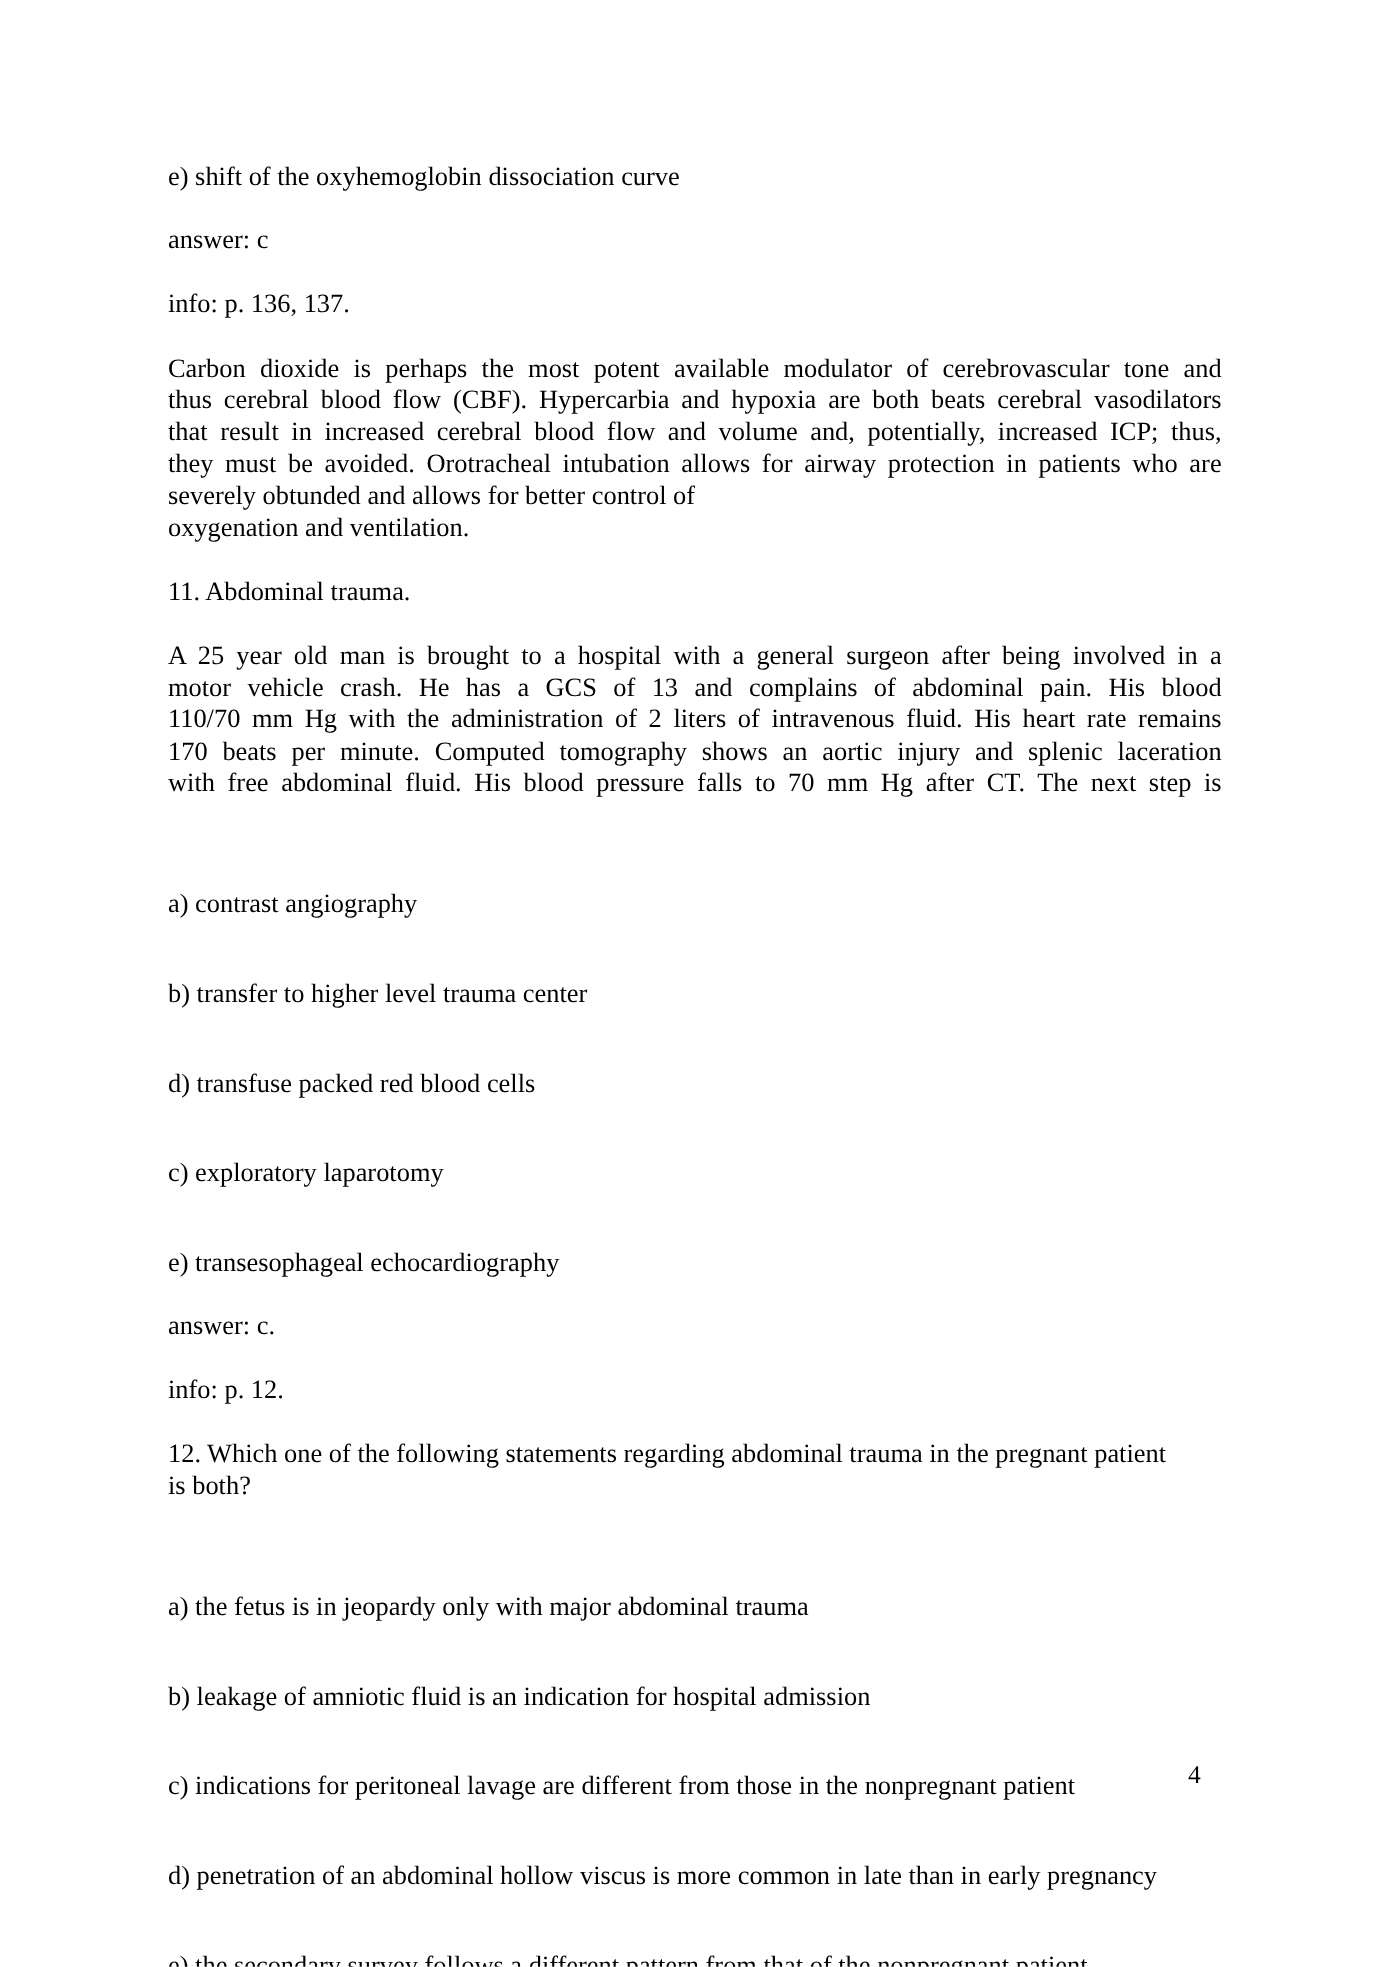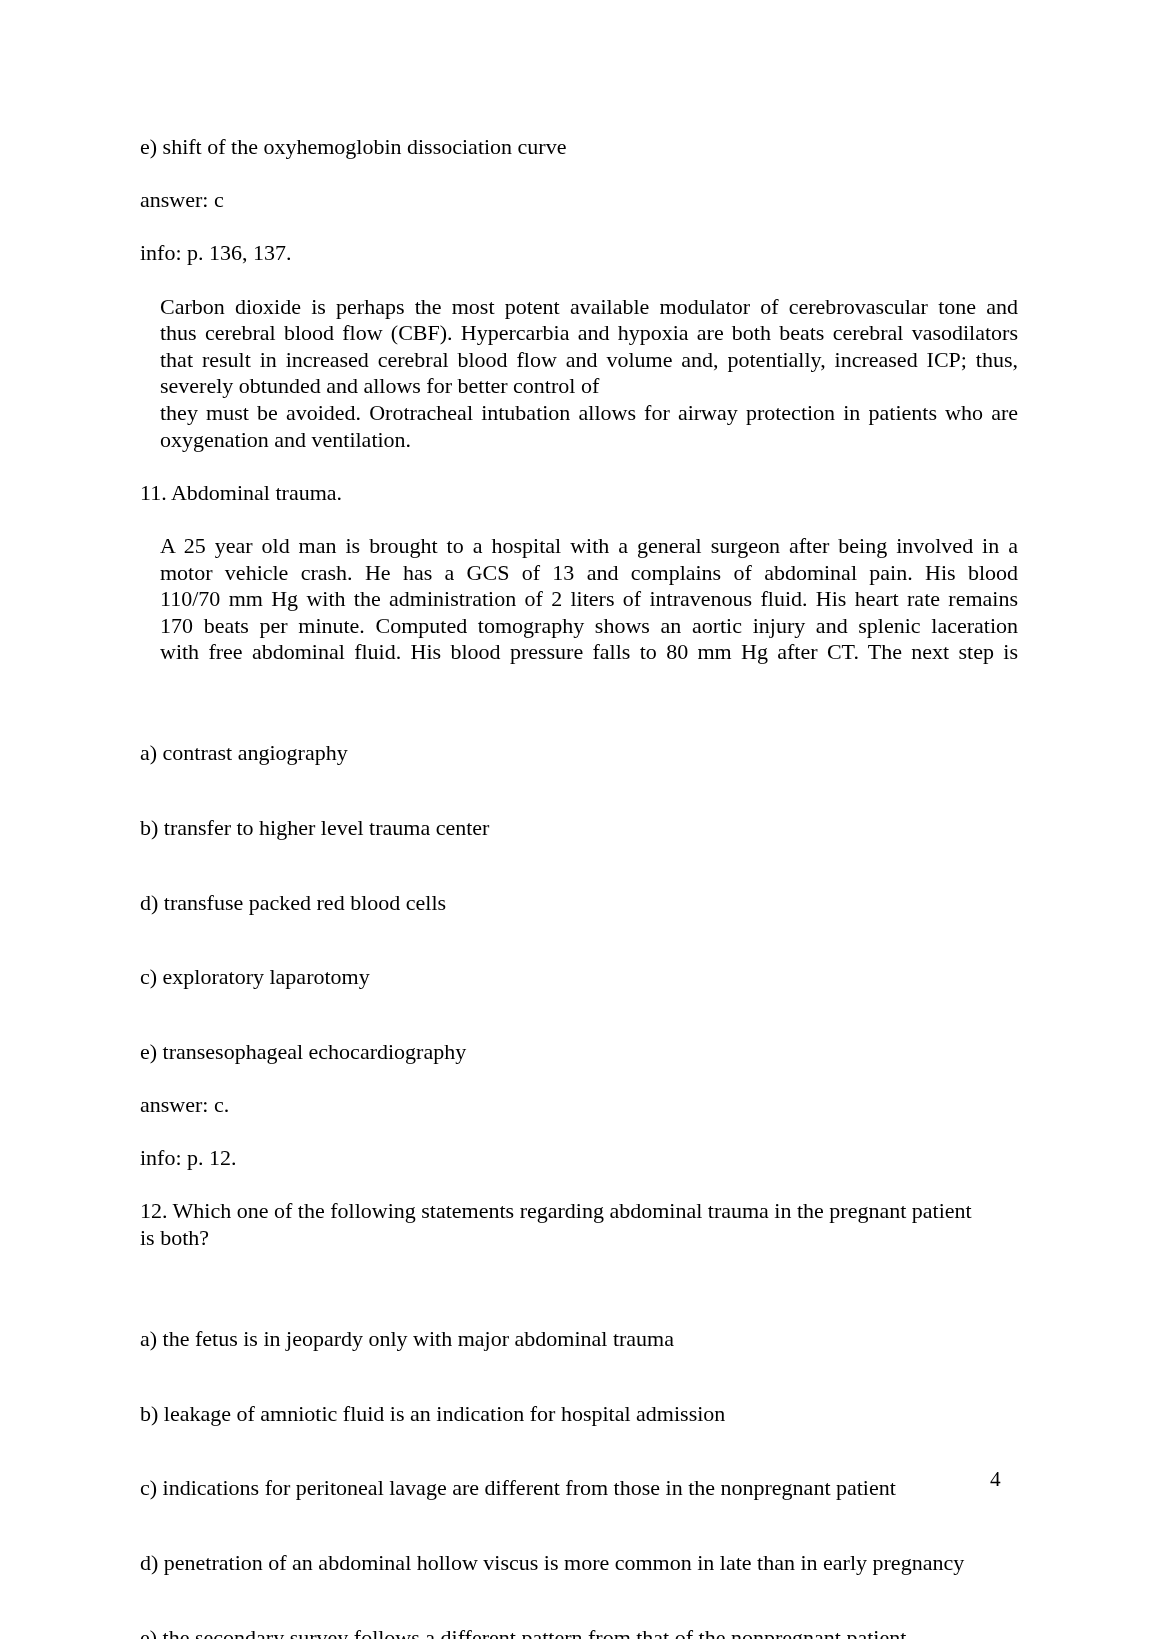--- a/index.html
+++ b/index.html
@@ -22,21 +22,20 @@
       width: 878px;
       font-size: 22px;
       line-height: 26.6px;
     }
     .block { margin: 0; }
     .gap { height: 26.6px; }
     .justify-lines span.line {
       display: block;
       text-align: justify;
       text-align-last: justify;
-      margin-left: 20px;
     }
     .justify-lines span.line.last {
       text-align-last: left;
     }
     .options .opt { display: block; margin-top: 48px; }
     .page-number {
       position: absolute;
       left: 990px;
       top: 1466px;
       font-size: 21.3px;
@@ -52,35 +51,35 @@
   <div class="gap"></div>
   <p class="block">answer: c</p>
   <div class="gap"></div>
   <p class="block">info: p. 136, 137.</p>
   <div class="gap"></div>
 
   <p class="block justify-lines">
     <span class="line">Carbon dioxide is perhaps the most potent available modulator of cerebrovascular tone and</span>
     <span class="line">thus cerebral blood flow (CBF). Hypercarbia and hypoxia are both beats cerebral vasodilators</span>
     <span class="line">that result in increased cerebral blood flow and volume and, potentially, increased ICP; thus,</span>
+    <span class="line">they must be avoided. Orotracheal intubation allows for airway protection in patients who are</span>
     <span class="line last">severely obtunded and allows for better control of</span>
-    <span class="line">they must be avoided. Orotracheal intubation allows for airway protection in patients who are</span>
     <span class="line last">oxygenation and ventilation.</span>
   </p>
   <div class="gap"></div>
 
   <p class="block">11. Abdominal trauma.</p>
   <div class="gap"></div>
 
   <p class="block justify-lines">
     <span class="line">A 25 year old man is brought to a hospital with a general surgeon after being involved in a</span>
     <span class="line">motor vehicle crash. He has a GCS of 13 and complains of abdominal pain. His blood</span>
     <span class="line">110/70 mm Hg with the administration of 2 liters of intravenous fluid. His heart rate remains</span>
     <span class="line">170 beats per minute. Computed tomography shows an aortic injury and splenic laceration</span>
-    <span class="line">with free abdominal fluid. His blood pressure falls to 80 mm Hg after CT. The next step is</span>
+    <span class="line">with free abdominal fluid. His blood pressure falls to 70 mm Hg after CT. The next step is</span>
   </p>
   <div class="gap"></div>
 
   <div class="block options">
     <span class="opt">a) contrast angiography</span>
     <span class="opt">b) transfer to higher level trauma center</span>
     <span class="opt">d) transfuse packed red blood cells</span>
     <span class="opt">c) exploratory laparotomy</span>
     <span class="opt">e) transesophageal echocardiography</span>
   </div>

